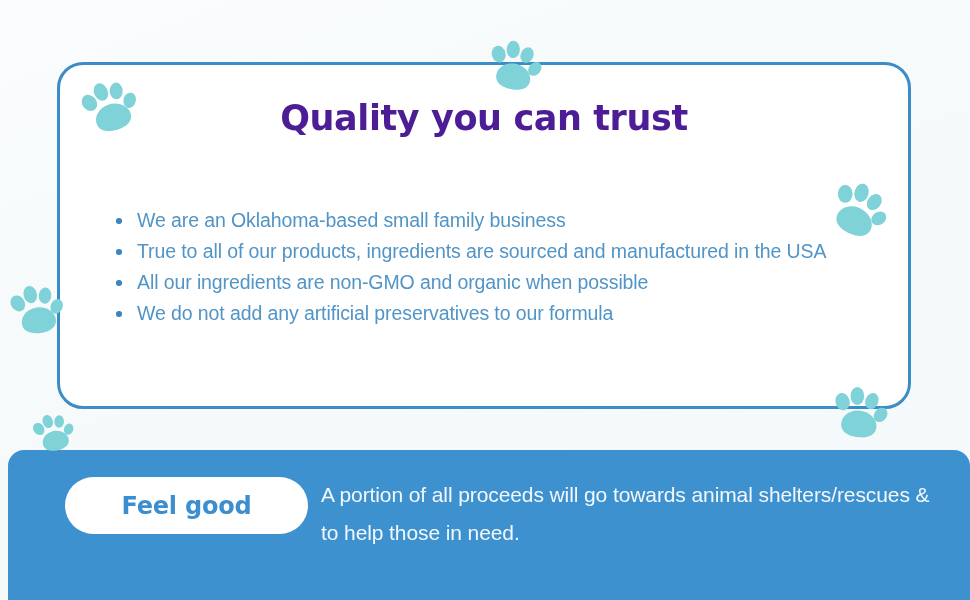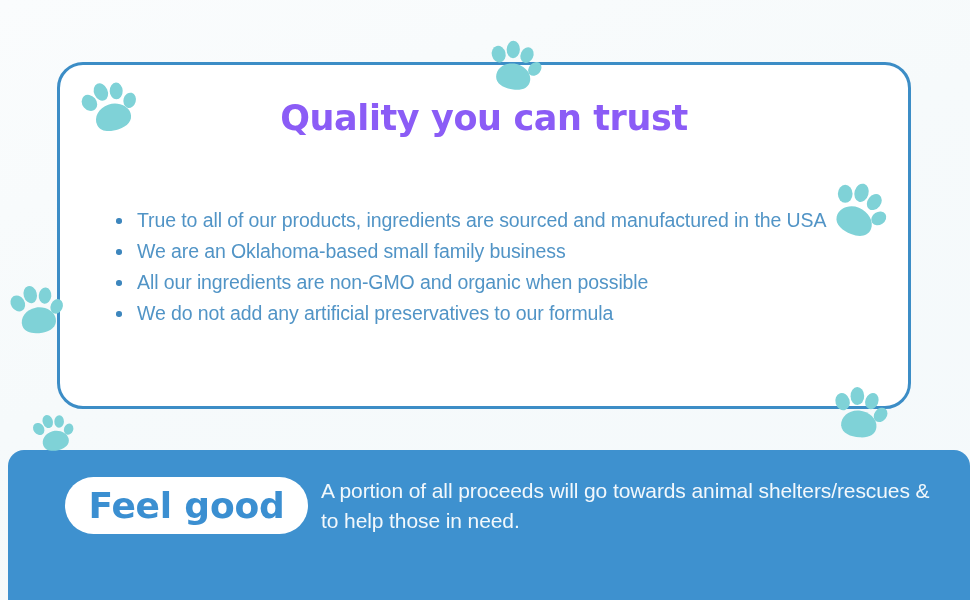--- a/index.html
+++ b/index.html
@@ -37,21 +37,21 @@
     background: #ffffff;
     z-index: 2;
   }
 
   .card-title {
     position: absolute;
     left: 0;
     right: 0;
     top: 36px;
     text-align: center;
-    color: #8b5cf6;
+    color: #4c1d95;
     font-family: "DejaVu Sans", sans-serif;
     font-size: 35px;
     font-weight: bold;
     letter-spacing: -0.4px;
     line-height: 1;
     white-space: nowrap;
   }
 
   .bullet-list {
     position: absolute;
@@ -107,36 +107,36 @@
     background: #ffffff;
     border-radius: 29px;
     display: flex;
     align-items: center;
     justify-content: center;
   }
 
   .feelgood-pill-label {
     color: #3b8fd1;
     font-family: "DejaVu Sans", sans-serif;
-    font-size: 36px;
+    font-size: 24px;
     font-weight: bold;
     letter-spacing: -0.2px;
     line-height: 1;
     white-space: nowrap;
   }
 
   .banner-text {
     position: absolute;
     left: 313px;
     top: 26px;
     width: 610px;
     color: #f2f8fc;
     font-family: "Liberation Sans", sans-serif;
     font-size: 21px;
-    line-height: 30px;
+    line-height: 38px;
     letter-spacing: -0.1px;
   }
 
   
   .paw {
     position: absolute;
     z-index: 5;
     pointer-events: none;
   }
   .paw svg { display: block; }
@@ -144,22 +144,22 @@
 </head>
 <body>
 
 <div id="stage">
 
   <div class="trust-card">
 
     <div class="card-title">Quality you can trust</div>
 
     <ul class="bullet-list">
+      <li class="bullet-item">We are an Oklahoma-based small family business</li>
       <li class="bullet-item">True to all of our products, ingredients are sourced and manufactured in the USA</li>
-      <li class="bullet-item">We are an Oklahoma-based small family business</li>
       <li class="bullet-item">All our ingredients are non-GMO and organic when possible</li>
       <li class="bullet-item">We do not add any artificial preservatives to our formula</li>
     </ul>
 
   </div>
 
   <div class="feelgood-banner">
 
     <div class="feelgood-pill">
       <span class="feelgood-pill-label">Feel good</span>

